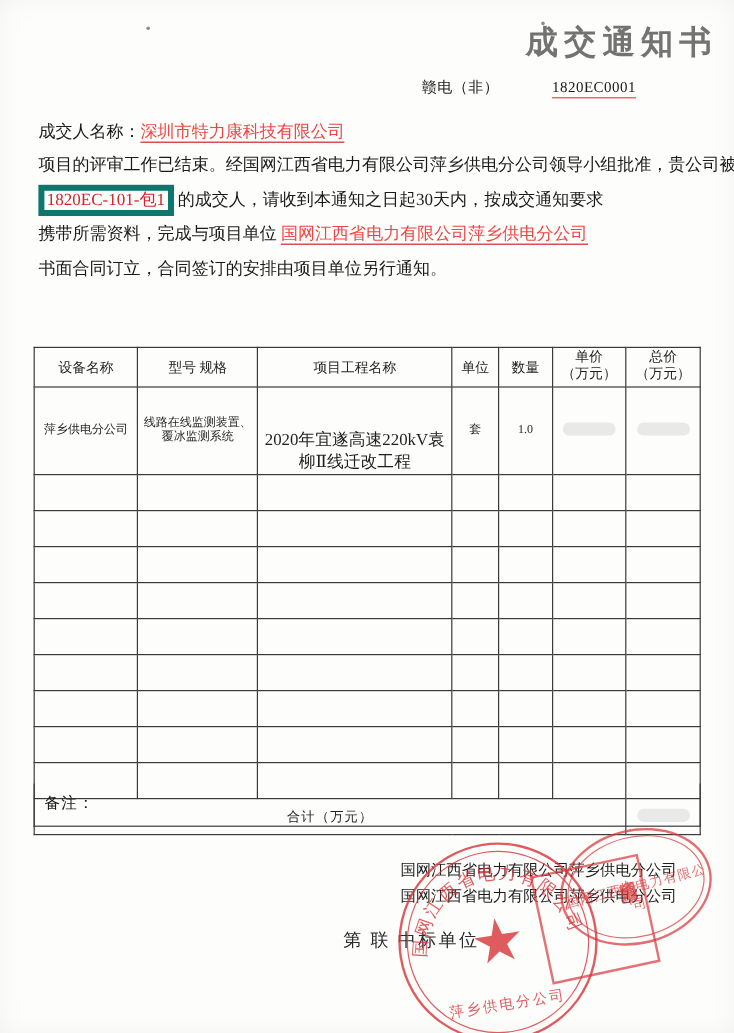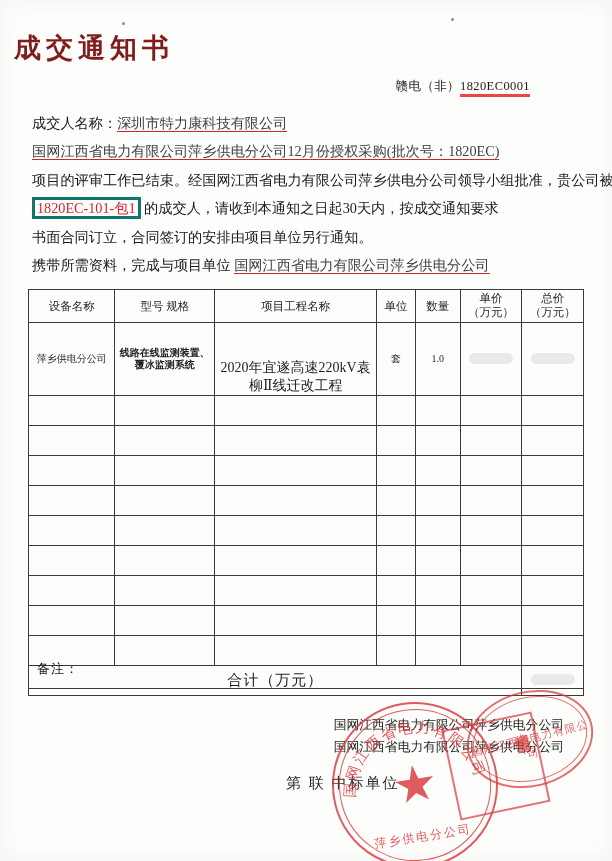--- a/index.html
+++ b/index.html
@@ -32,51 +32,51 @@
     left: 14px; top: 8px;
     width: 584px; height: 845px;
   }
   .speck {
     position: absolute;
     width: 3px; height: 3px;
     background: #8d8d8d;
     border-radius: 50%;
   }
   .title {
-    text-align: left;
+    text-align: right;
     font-size: 27px;
     font-weight: bold;
     letter-spacing: 5px;
-    margin-top: 22px;
-    color: #7f1d1d;
+    margin-top: 9px;
+    color: #737373;
     font-family: "Liberation Serif", "DejaVu Serif", serif;
   }
   .docno {
     text-align: right;
     font-size: 12.5px;
     margin-top: 12px;
     padding-right: 68px;
     letter-spacing: 0.4px;
   }
-  .docno u { text-decoration: none; border-bottom: 3px solid #ef4444; padding-bottom: 1px;}
+  .docno u { text-decoration: none; border-bottom: 1px solid #ef4444; padding-bottom: 1px; margin-left: 44px;}
   .body-block {
     margin-top: 14px;
     padding: 0 18px 0 18px;
     font-size: 14.2px;
     line-height: 2.0;
   }
   .line { white-space: nowrap; }
   .red { color: #d2242a; }
   .redbox {
     color: #d2242a;
-    border: 3px solid #0f766e;
+    border: 5px solid #0f766e;
     padding: 0 2px;
     margin-top: 20px;
   }
-  .redline { color:#404040; border-bottom:1px solid #d2242a; }
+  .redline { color:#ef4444; border-bottom:1px solid #d2242a; }
 
   table.items {
     position: absolute;
     left: 14px;
     top: 281px;
     width: 556px;
     border-collapse: collapse;
     font-size: 10.5px;
   }
   table.items th, table.items td {
@@ -87,41 +87,41 @@
     color: #1f1f1f;
   }
   table.items th {
     height: 33px;
     font-weight: normal;
     font-size: 11.5px;
   }
   table.items th .two { line-height: 1.18; display:block; }
   table.items td { height: 30px; }
   td.c-name   { width: 96px; }
-  td.c-model  { width: 110px; font-weight: bold; }
+  td.c-model  { width: 110px; }
   td.c-proj   { width: 178px; }
   td.c-unit   { width: 42px; }
   td.c-qty    { width: 48px; }
   td.c-price  { width: 64px; }
   td.c-total  { width: 64px; }
   .cell-txt {
     display: block;
     padding: 1px 3px;
     line-height: 1.25;
     font-size: 10px;
   }
   .cell-proj { font-size: 14px; margin-top: 35px; }
   .redact {
     display: inline-block;
     width: 44px; height: 11px;
     background: #e9e9e9;
     border-radius: 6px;
   }
   .total-row td { height: 31px; }
-  .total-label { font-size: 15px; letter-spacing: 1px;}
+  .total-label { font-size: 11px; letter-spacing: 1px;}
   .remark {
     position: absolute;
     left: 14px;
     top: 645px;
     width: 556px;
     height: 36px;
     border: 1px solid #3a3a3a;
     border-top: none;
     font-size: 13px;
     padding: 7px 16px 0 8px;
@@ -234,35 +234,32 @@
 
     <div class="docno">
       <span>赣电（非）</span><u>1820EC0001</u>
     </div>
 
     <div class="body-block">
       <div class="line">
         <span>成交人名称：</span><span class="red redline">深圳市特力康科技有限公司</span>
       </div>
       <div class="line">
-        <span class="red redline">国网江西省电力有限公司萍乡供电分公司12月份授权采购(批次号：1820EC)</span>
-      </div>
-      <div class="line">
         <span>项目的评审工作已结束。经国网江西省电力有限公司萍乡供电分公司领导小组批准，贵公司被确认为包</span>
       </div>
       <div class="line">
         <span class="redbox">1820EC-101-包1</span>
         <span>的成交人，请收到本通知之日起30天内，按成交通知要求</span>
       </div>
       <div class="line">
-        <span>书面合同订立，合同签订的安排由项目单位另行通知。</span>
+        <span>携带所需资料，完成与项目单位</span>
+        <span class="red redline">国网江西省电力有限公司萍乡供电分公司</span>
       </div>
       <div class="line">
-        <span>携带所需资料，完成与项目单位</span>
-        <span class="red redline">国网江西省电力有限公司萍乡供电分公司</span>
+        <span>书面合同订立，合同签订的安排由项目单位另行通知。</span>
       </div>
     </div>
 
     <table class="items">
       <thead>
         <tr>
           <th>设备名称</th>
           <th>型号 规格</th>
           <th>项目工程名称</th>
           <th>单位</th>

